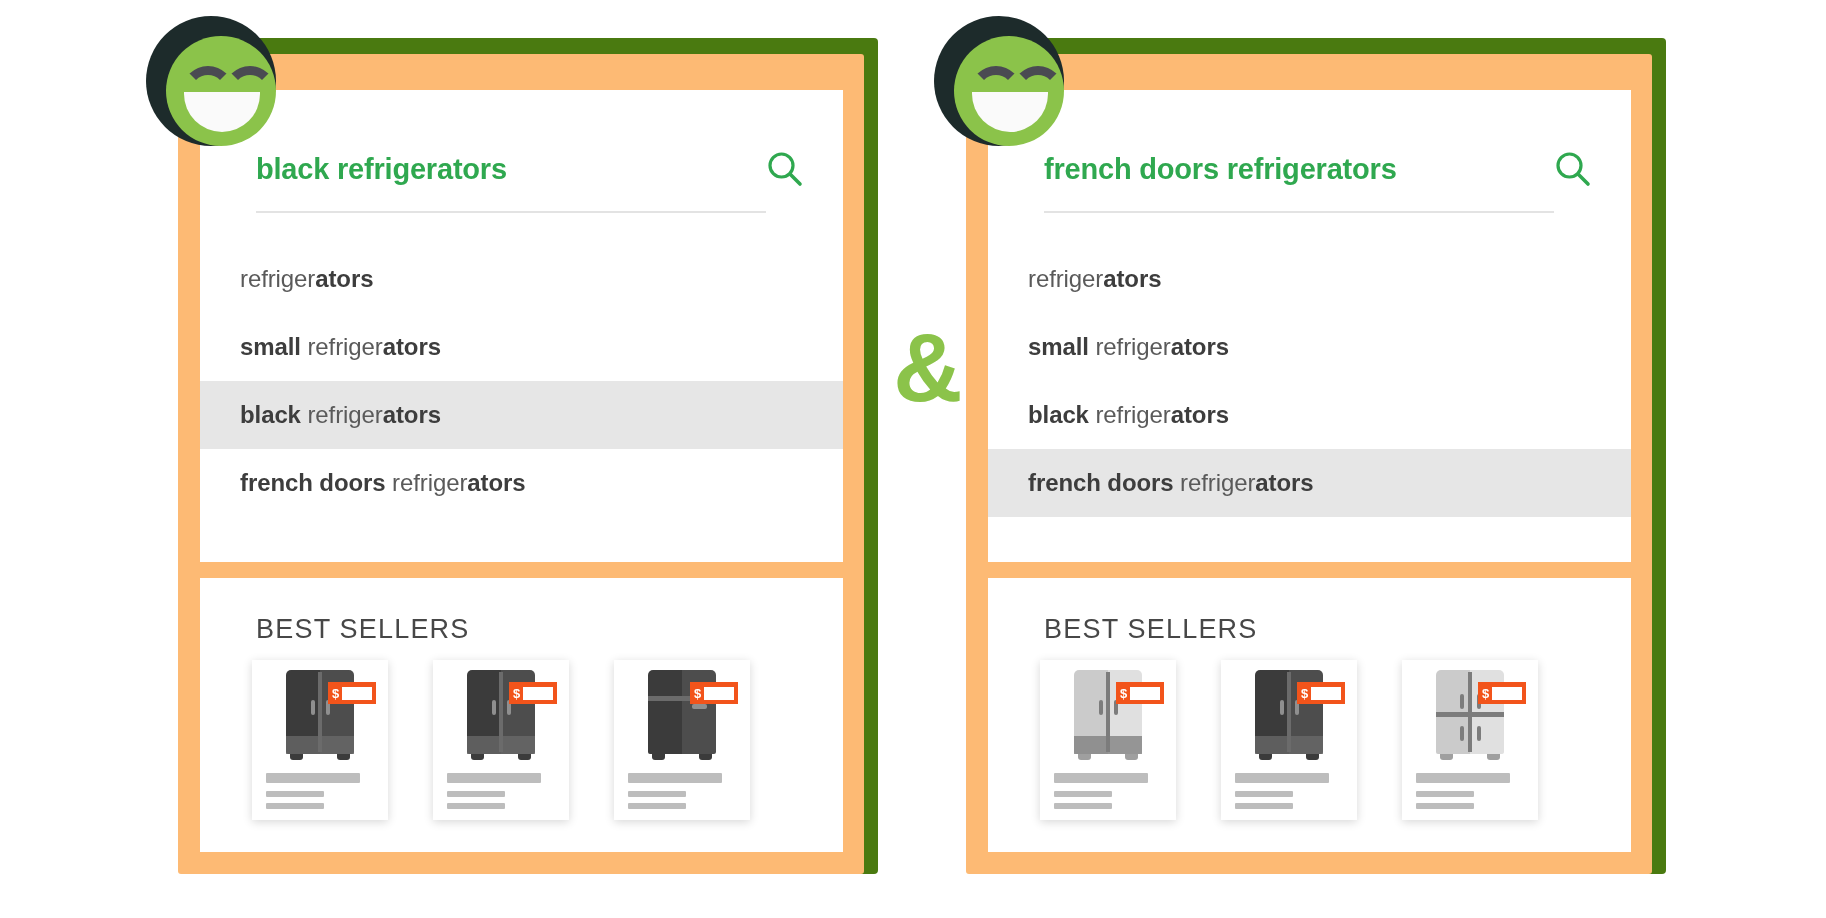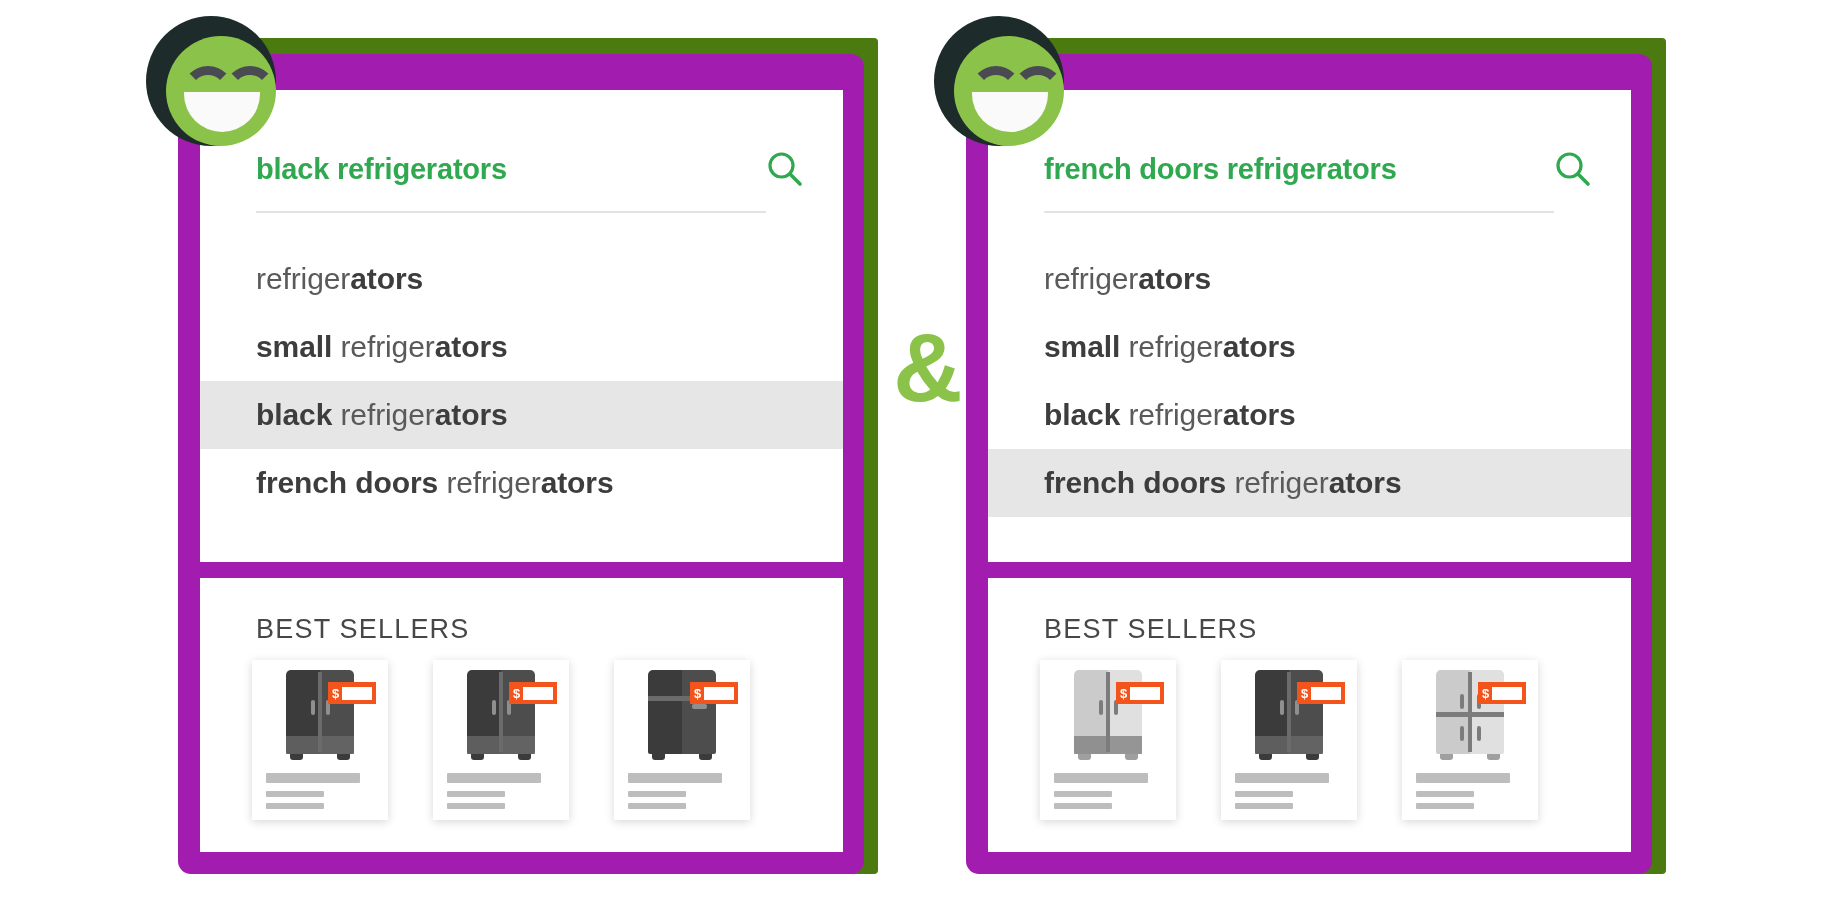--- a/index.html
+++ b/index.html
@@ -9,21 +9,21 @@
   .stage{position:absolute;inset:0;}
 
   
   .panel{position:absolute;top:38px;width:700px;height:840px;}
   .panel.left{left:178px;}
   .panel.right{left:966px;}
 
   .frame-outer{position:absolute;left:14px;top:0;width:686px;height:836px;
     background:#4a7a10;border-radius:4px;}
   .frame-inner{position:absolute;left:0px;top:16px;width:686px;height:820px;
-    background:#a21caf;border-radius:13px;}
+    background:#fdba74;border-radius:3px;}
 
   .card{position:absolute;background:#ffffff;}
   .card-search{left:22px;top:36px;width:643px;height:472px;}
   .card-best{left:22px;top:524px;width:643px;height:274px;}
 
   
   .smiley-wrap{position:absolute;left:-32px;top:-22px;width:138px;height:138px;z-index:6;}
   .smiley-ring{position:absolute;left:0;top:0;width:130px;height:130px;border-radius:50%;
     background:#1d2b2b;}
   .smiley-face{position:absolute;left:20px;top:20px;width:110px;height:110px;border-radius:50%;
@@ -38,21 +38,21 @@
 
   
   .search-row{position:absolute;left:56px;top:52px;width:530px;height:54px;}
   .search-text{font-size:29px;font-weight:700;color:#2fa84f;line-height:54px;
     letter-spacing:-0.2px;white-space:nowrap;}
   .search-icon{position:absolute;right:-18px;top:8px;width:38px;height:38px;}
   .search-rule{position:absolute;left:56px;top:121px;width:510px;height:2px;background:#e3e3e3;}
 
   
   .sugg-list{position:absolute;left:0;top:155px;width:643px;}
-  .sugg{height:68px;line-height:68px;padding-left:56px;font-size:30px;color:#474747;
+  .sugg{height:68px;line-height:68px;padding-left:40px;font-size:24px;color:#474747;
     white-space:nowrap;letter-spacing:-0.1px;}
   .sugg.hi{background:#e6e6e6;}
   .sugg b{font-weight:700;color:#3d3d3d;}
   .sugg span{font-weight:400;color:#5a5a5a;}
 
   
   .best-title{position:absolute;left:56px;top:36px;font-size:27px;font-weight:400;
     color:#474747;letter-spacing:1.2px;}
   .prod-row{position:absolute;left:52px;top:82px;width:560px;height:170px;}
   .prod{position:absolute;width:136px;height:160px;background:#fff;

